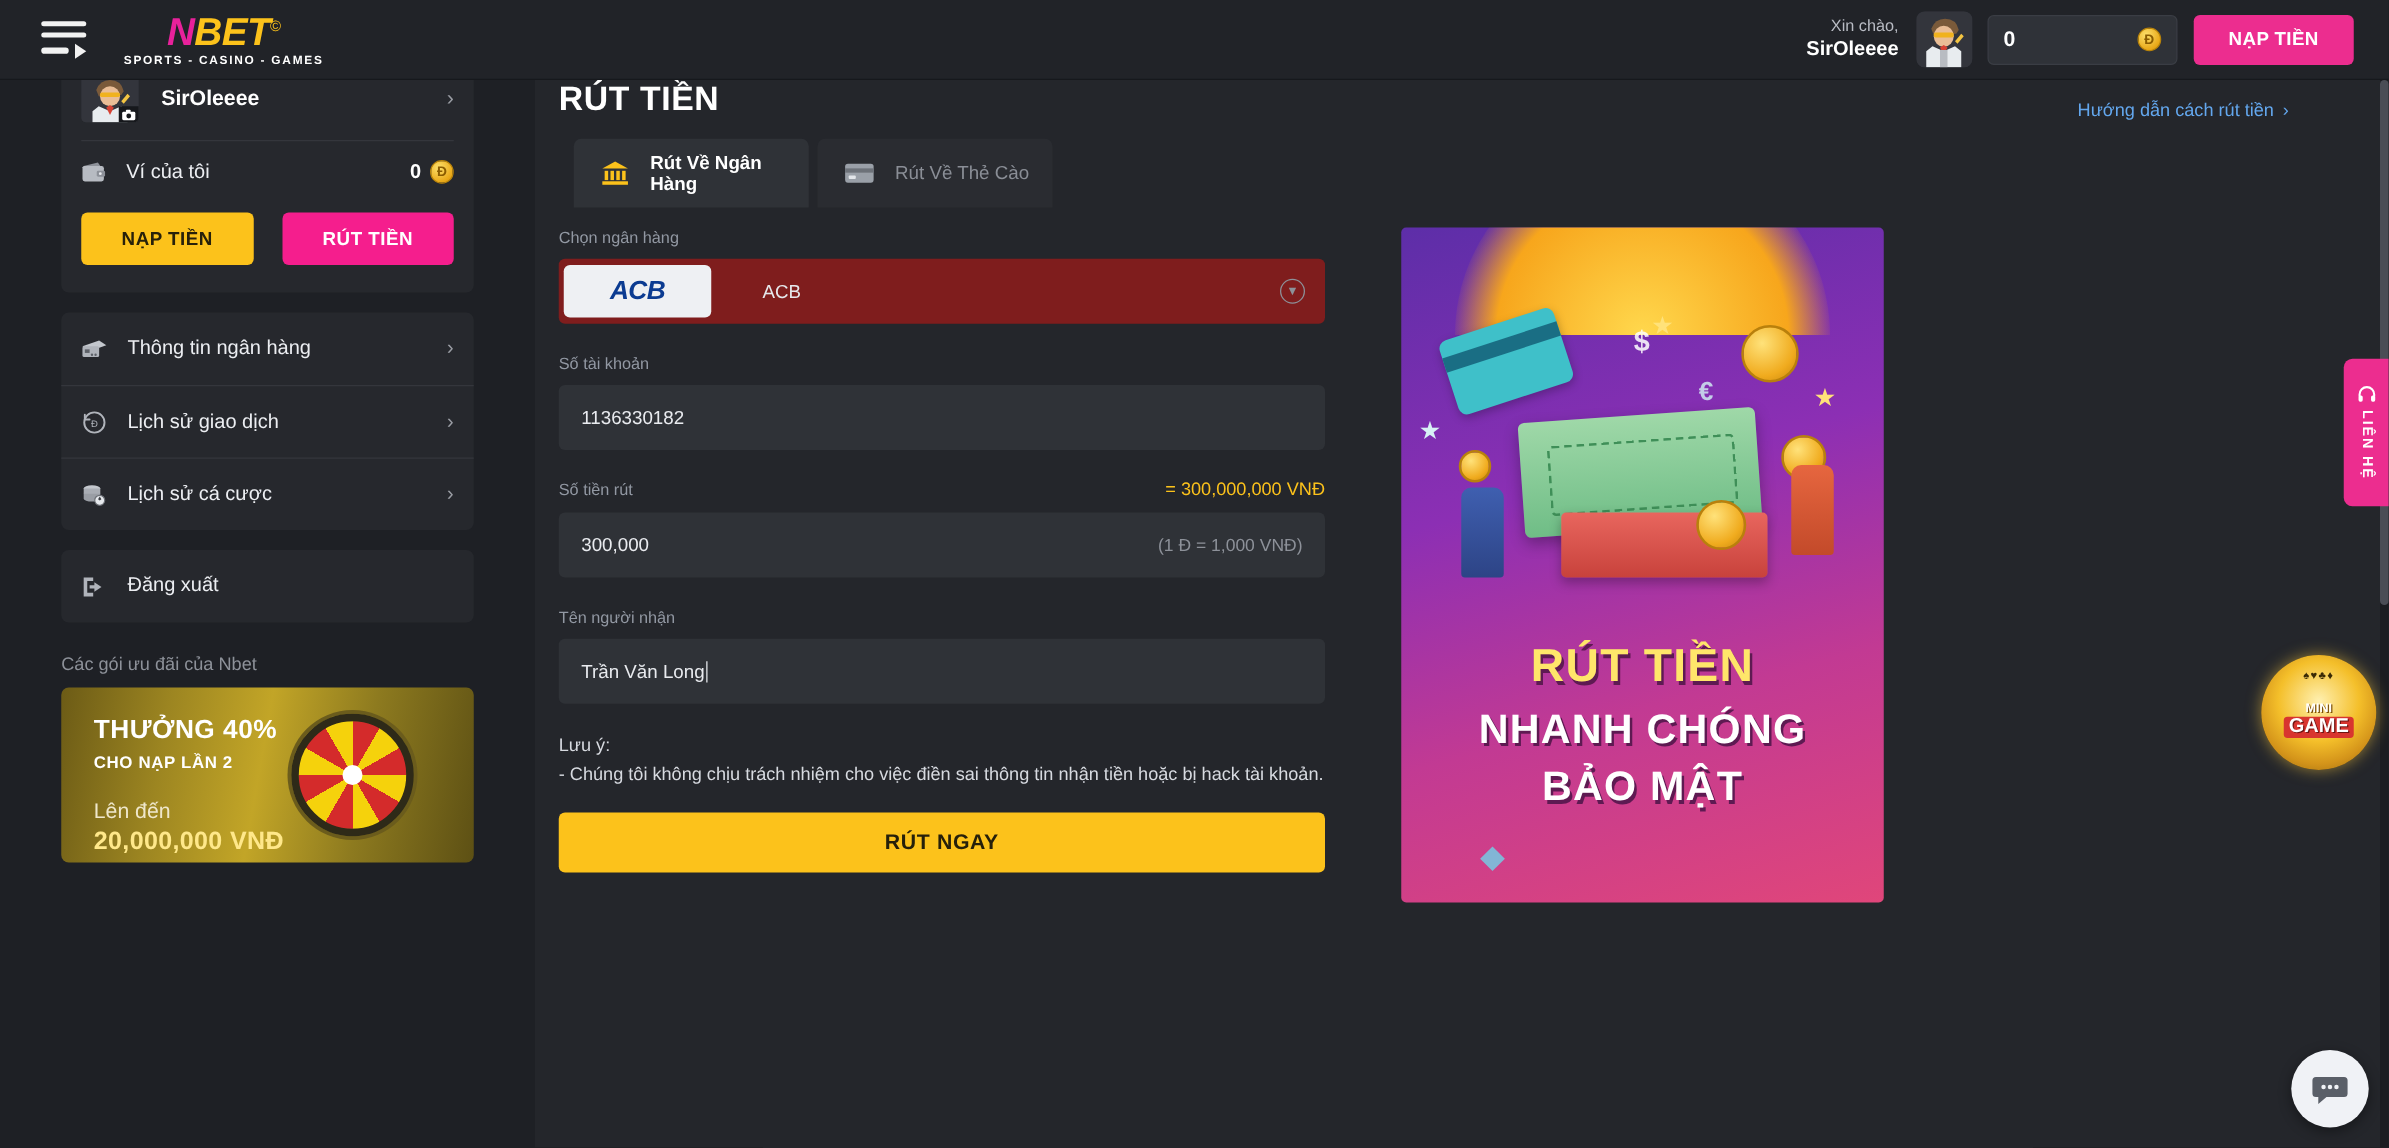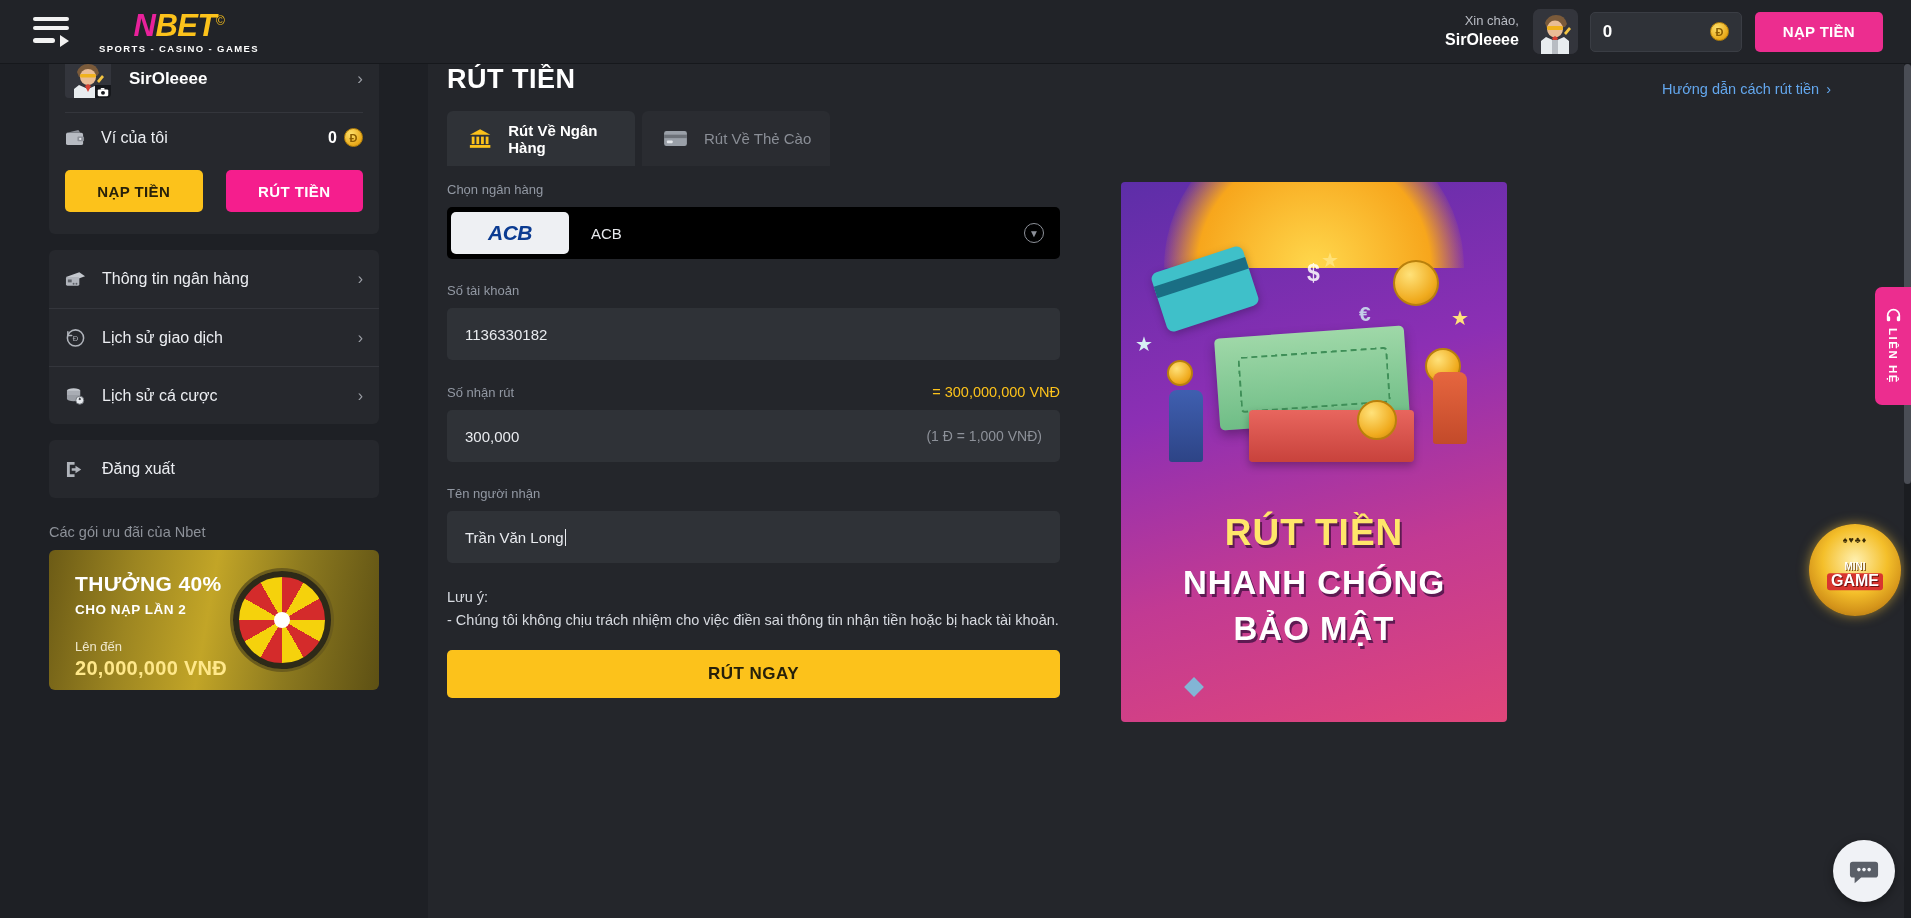--- a/index.html
+++ b/index.html
@@ -142,21 +142,21 @@
     background: linear-gradient(100deg, #6c5b16 0%, #9c8521 25%, #c2a527 48%, #8d7a1f 72%, #5d5014 100%);
     padding-left: 32px;
   }
   .promo-text { position: absolute; left: 26px; top: 22px; }
   .promo-h {
     font-size: 21px; font-weight: bold; color: #ffffff; letter-spacing: 0.4px;
   }
   .promo-sub {
     font-size: 13.5px; font-weight: bold; color: #ffffff; letter-spacing: 0.5px; margin-top: 6px;
   }
-  .promo-small { font-size: 13px; color: #efe7cb; margin-top: 22px; }
+  .promo-small { font-size: 17px; color: #efe7cb; margin-top: 22px; }
   .promo-amt {
     font-size: 20px; font-weight: bold; color: #ffe88a; margin-top: 3px; letter-spacing: 0.3px;
   }
   .wheel {
     position: absolute; right: 48px; top: 50%; transform: translateY(-50%);
     width: 98px; height: 98px; border-radius: 50%;
     background:
       conic-gradient(#d42b2b 0deg 30deg, #f5d20c 30deg 60deg, #d42b2b 60deg 90deg,
                      #f5d20c 90deg 120deg, #d42b2b 120deg 150deg, #f5d20c 150deg 180deg,
                      #d42b2b 180deg 210deg, #f5d20c 210deg 240deg, #d42b2b 240deg 270deg,
@@ -178,39 +178,40 @@
   }
   .page-title {
     position: absolute; left: 19px; top: 0px;
     font-size: 27px; font-weight: bold; color: #ffffff; letter-spacing: 0.5px;
   }
   .guide-link {
     position: absolute; right: 80px; top: 17px;
     font-size: 14.5px; color: #63a7ee; cursor: pointer;
     display: flex; align-items: center; gap: 7px;
   }
-  .tabs { position: absolute; left: 19px; top: 47px; display: flex; gap: 7px; }
+  .tabs { position: absolute; left: 31px; top: 47px; display: flex; gap: 7px; }
   .tab {
     width: 188px; height: 55px; border-radius: 6px 6px 0 0;
     display: flex; align-items: center; padding-left: 21px; gap: 16px; cursor: pointer;
   }
   .tab-active { background: #2f3237; }
   .tab-inactive { background: #2a2c31; }
   .tab-label { font-size: 15px; font-weight: bold; color: #ffffff; }
   .tab-inactive .tab-label { color: #8a8e96; font-weight: normal; }
 
   .form { position: absolute; left: 19px; top: 118px; width: 613px; }
   .field-label { font-size: 13px; color: #9298a3; margin-bottom: 10px; }
   .field-row { display: flex; justify-content: space-between; align-items: baseline; margin-bottom: 10px; }
   .field-hint { font-size: 14.5px; color: #fcc21b; }
 
   .bank-select {
-    height: 52px; background: #000000; border-radius: 5px;
+    height: 52px; background: #7f1d1d; border-radius: 5px;
     display: flex; align-items: center; position: relative; cursor: pointer;
     padding-left: 2px;
+    gap: 19px;
   }
   .bank-logo {
     width: 118px; height: 42px; background: #eef0f3; border-radius: 5px;
     display: flex; align-items: center; justify-content: center;
     margin-left: 2px; flex: none;
   }
   .bank-logo-text {
     font-size: 21px; font-weight: bold; font-style: italic; color: #0b3b91; letter-spacing: -0.5px;
   }
   .bank-name { margin-left: 22px; font-size: 15px; color: #e6e8ec; }
@@ -567,21 +568,21 @@
     <div class="spacer24"></div>
 
     <div class="field-label">Số tài khoản</div>
     <div class="text-input">
       <span class="input-value">1136330182</span>
     </div>
 
     <div class="spacer24"></div>
 
     <div class="field-row">
-      <span class="field-label" style="margin-bottom:0;">Số nhận rút</span>
+      <span class="field-label" style="margin-bottom:0;">Số tiền rút</span>
       <span class="field-hint">= 300,000,000 VNĐ</span>
     </div>
     <div class="text-input">
       <span class="input-value">300,000</span>
       <span class="input-suffix">(1 Đ = 1,000 VNĐ)</span>
     </div>
 
     <div class="spacer24"></div>
 
     <div class="field-label">Tên người nhận</div>

